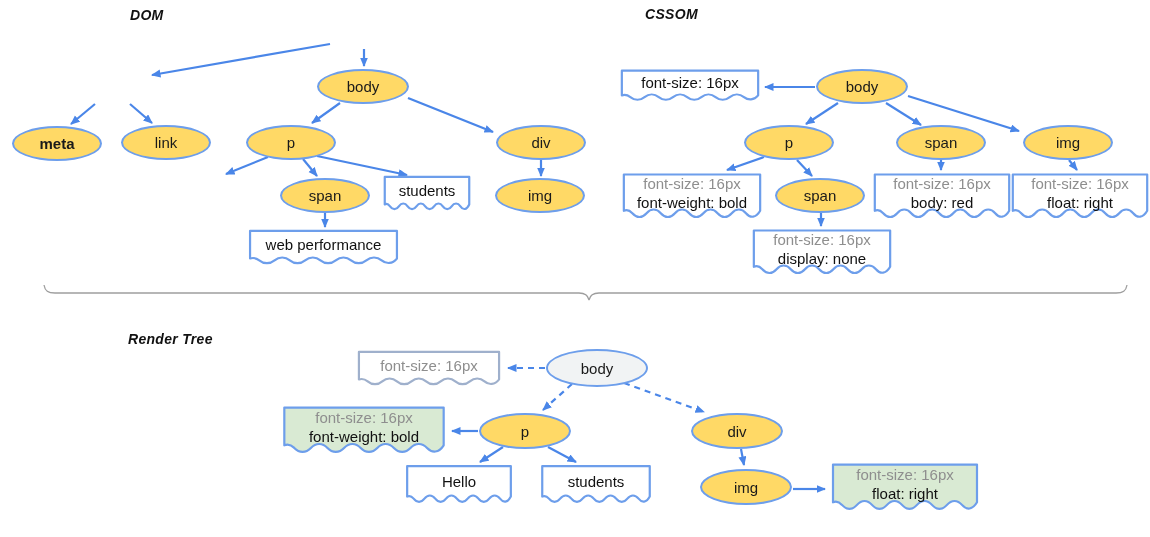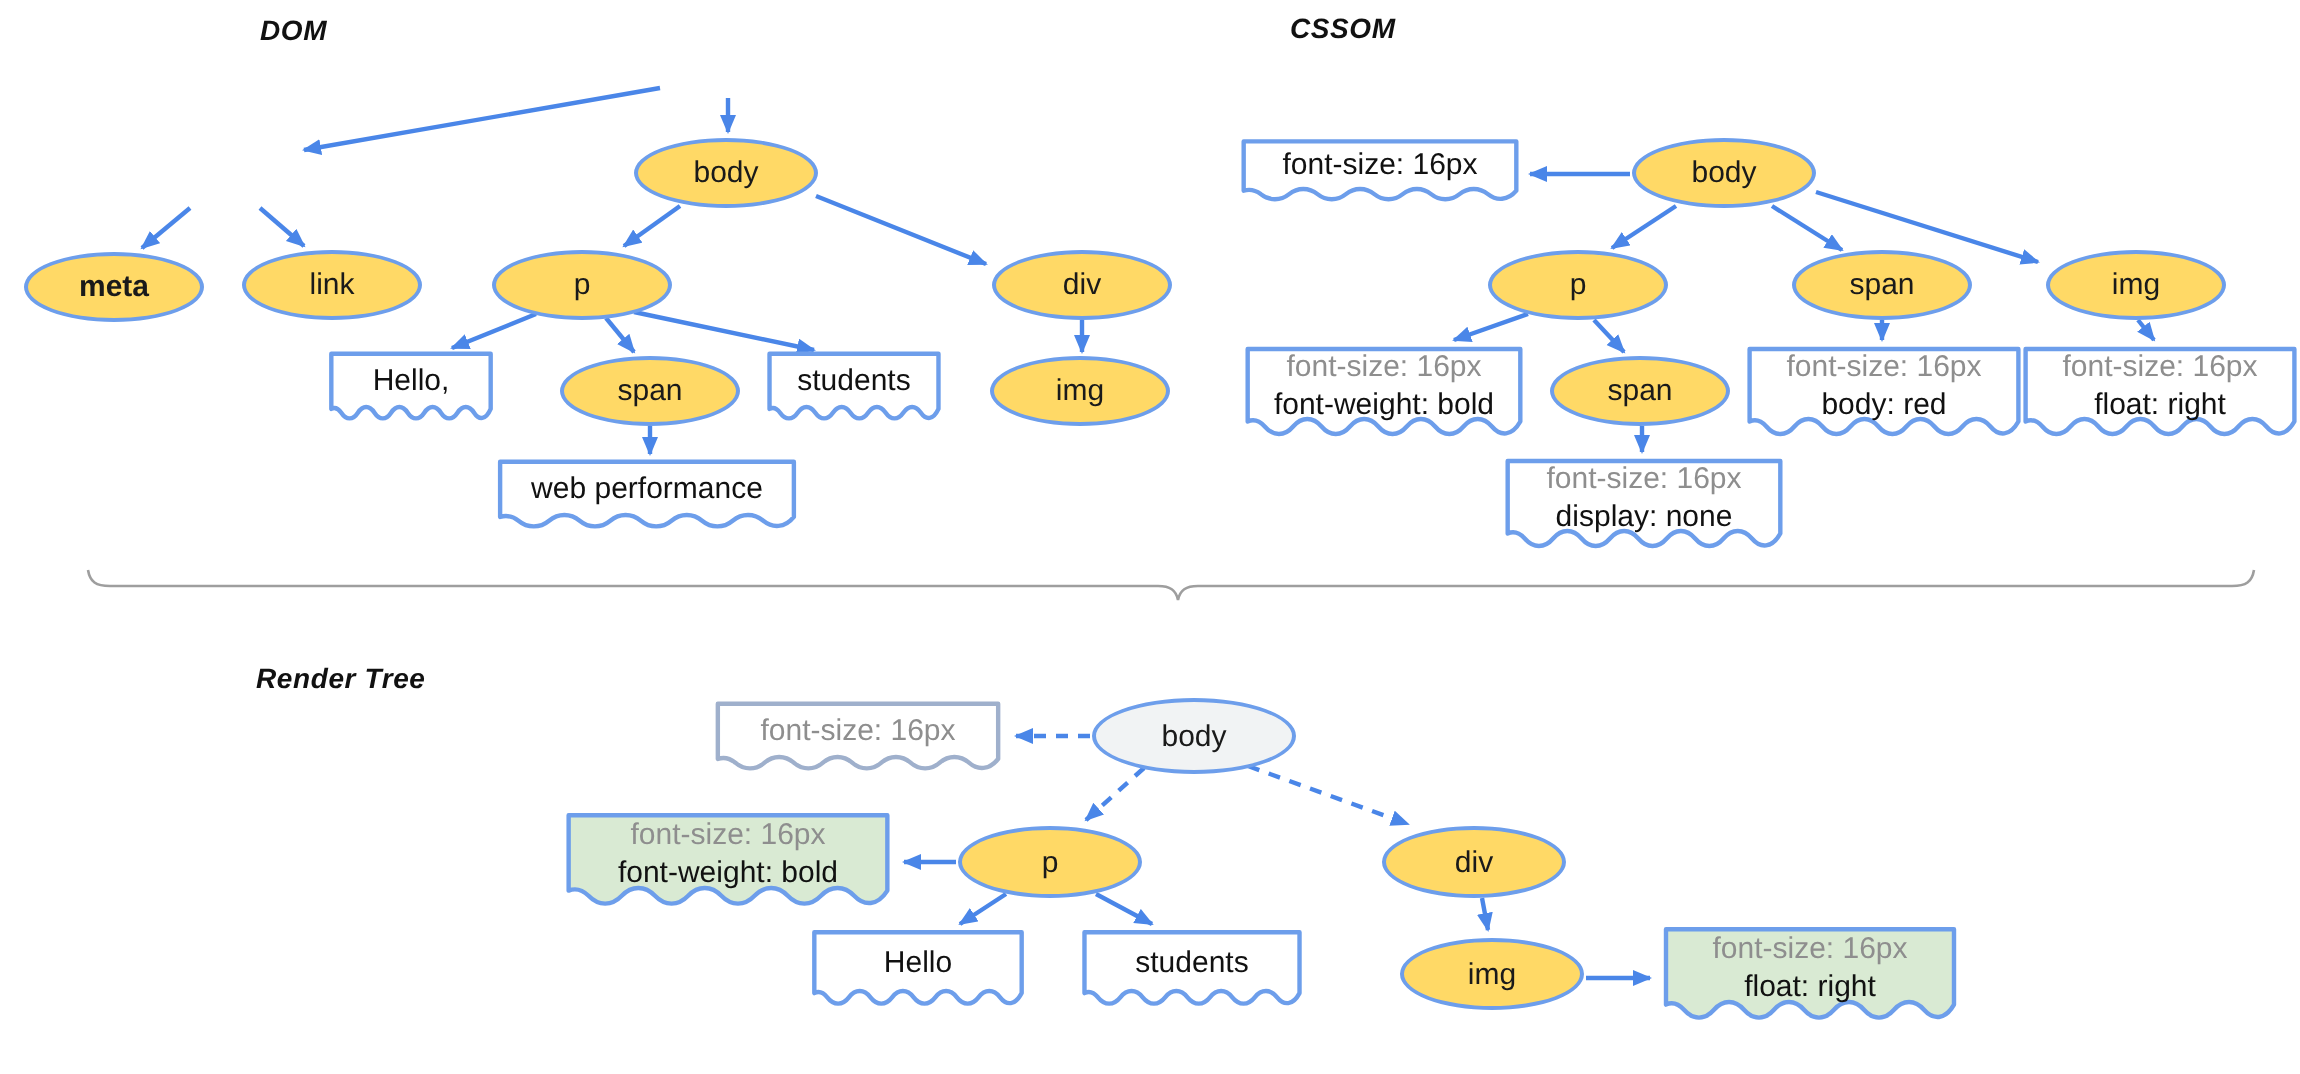--- a/index.html
+++ b/index.html
@@ -122,26 +122,20 @@
   <div class="node" style="left:496px; top:125px; width:90px; height:35px;">
     <span>div</span>
   </div>
   <div class="node" style="left:280px; top:178px; width:90px; height:35px;">
     <span>span</span>
   </div>
   <div class="node" style="left:495px; top:178px; width:90px; height:35px;">
     <span>img</span>
   </div>
 
-  <div class="paper" style="left:164px; top:175px; width:83px; height:38px;">
-      <svg viewBox="0 0 100 40" preserveAspectRatio="none" class="paper-bg">
-        <path d="M2 2 L98 2 L98 31 C95 37 91 37 88 33 C85 29 81 29 78 33 C75 37 71 37 68 33 C65 29 61 29 58 33 C55 37 51 37 48 33 C45 29 41 29 38 33 C35 37 31 37 28 33 C25 29 21 29 18 33 C15 37 11 37 8 33 C6 30.5 4 30 2 31 Z" vector-effect="non-scaling-stroke"></path>
-      </svg>
-    <span>Hello,</span>
-  </div>
   <div class="paper" style="left:383px; top:175px; width:88px; height:38px;">
       <svg viewBox="0 0 100 40" preserveAspectRatio="none" class="paper-bg">
         <path d="M2 2 L98 2 L98 31 C95 37 91 37 88 33 C85 29 81 29 78 33 C75 37 71 37 68 33 C65 29 61 29 58 33 C55 37 51 37 48 33 C45 29 41 29 38 33 C35 37 31 37 28 33 C25 29 21 29 18 33 C15 37 11 37 8 33 C6 30.5 4 30 2 31 Z" vector-effect="non-scaling-stroke"></path>
       </svg>
     <span>students</span>
   </div>
   <div class="paper" style="left:247px; top:229px; width:153px; height:38px;">
       <svg viewBox="0 0 100 40" preserveAspectRatio="none" class="paper-bg">
         <path d="M2 2 L98 2 L98 31 C95 37 91 37 88 33 C85 29 81 29 78 33 C75 37 71 37 68 33 C65 29 61 29 58 33 C55 37 51 37 48 33 C45 29 41 29 38 33 C35 37 31 37 28 33 C25 29 21 29 18 33 C15 37 11 37 8 33 C6 30.5 4 30 2 31 Z" vector-effect="non-scaling-stroke"></path>
       </svg>

